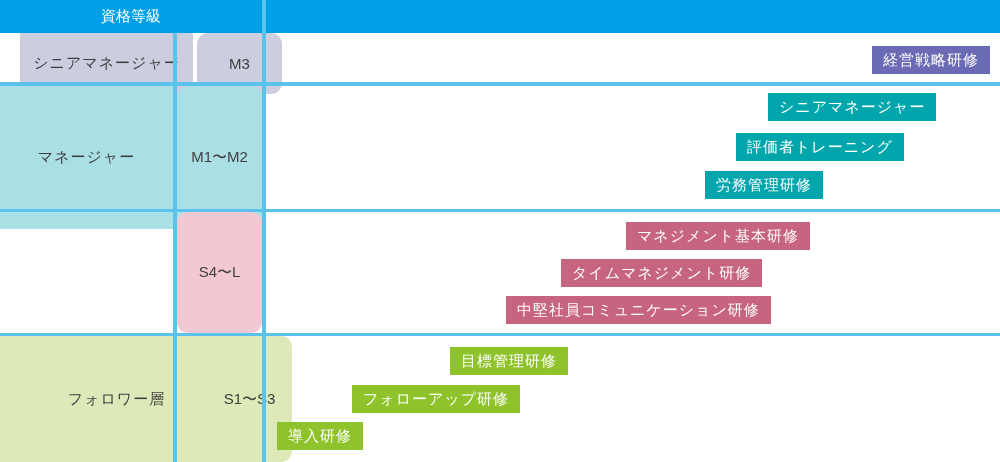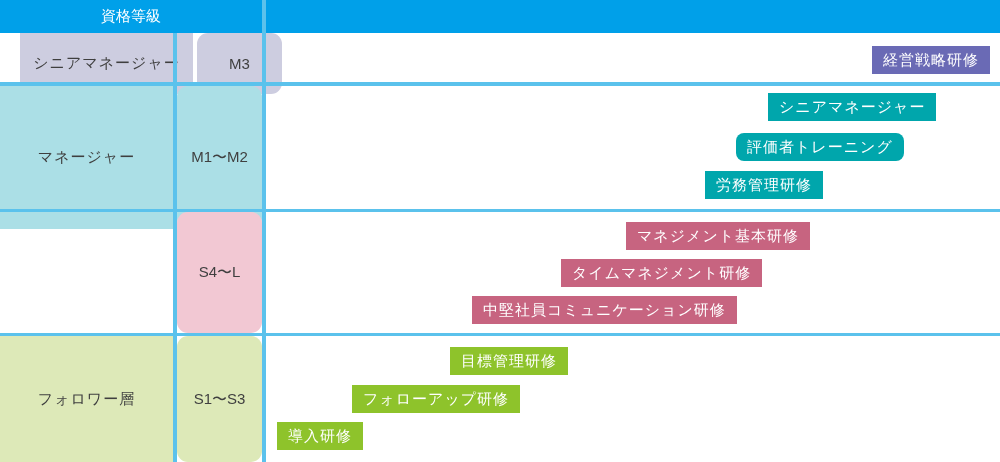--- a/index.html
+++ b/index.html
@@ -42,37 +42,37 @@
   
   .cell{
     position:absolute;display:flex;align-items:center;justify-content:center;
     color:var(--label-text);font-size:15px;letter-spacing:1px;
   }
   .cell.name{left:0;width:173px;}
   .cell.code{left:177px;width:85px;letter-spacing:0;border-radius:11px;}
   .row1{top:33px;height:61px;background:var(--senior-row-bg);margin-left:20px;}
   .row2{top:86px;height:143px;background:var(--manager-row-bg);}
   .row3{top:212px;height:121px;background:var(--chief-row-bg);}
-  .row4{top:336px;height:126px;background:var(--follower-row-bg);}
+  .row4{top:336px;height:126px;background:var(--follower-row-bg);padding-left:30px;}
   
   .badge{
     position:absolute;height:28px;line-height:28px;padding:0 11px;
     color:var(--badge-text);font-size:15px;letter-spacing:1px;white-space:nowrap;
   }
   .badge.senior{background:var(--senior-badge);}
   .badge.manager{background:var(--manager-badge);}
   .badge.chief{background:var(--chief-badge);}
   .badge.follower{background:var(--follower-badge);}
   .b-r1-0{right:10px;top:46px;}
   .b-r2-0{left:768px;top:93px;}
-  .b-r2-1{left:736px;top:133px;border-radius:8px;}
+  .b-r2-1{left:736px;top:133px;}
   .b-r2-2{left:705px;top:171px;font-family:Liberation Serif, serif;}
   .b-r3-0{left:626px;top:222px;}
   .b-r3-1{left:561px;top:259px;}
-  .b-r3-2{left:472px;top:296px;}
+  .b-r3-2{left:506px;top:296px;}
   .b-r4-0{left:450px;top:347px;}
   .b-r4-1{left:352px;top:385px;}
   .b-r4-2{left:277px;top:422px;}
 </style>
 </head>
 <body>
 
 <div class="canvas">
 
   <div class="hdr-left">

